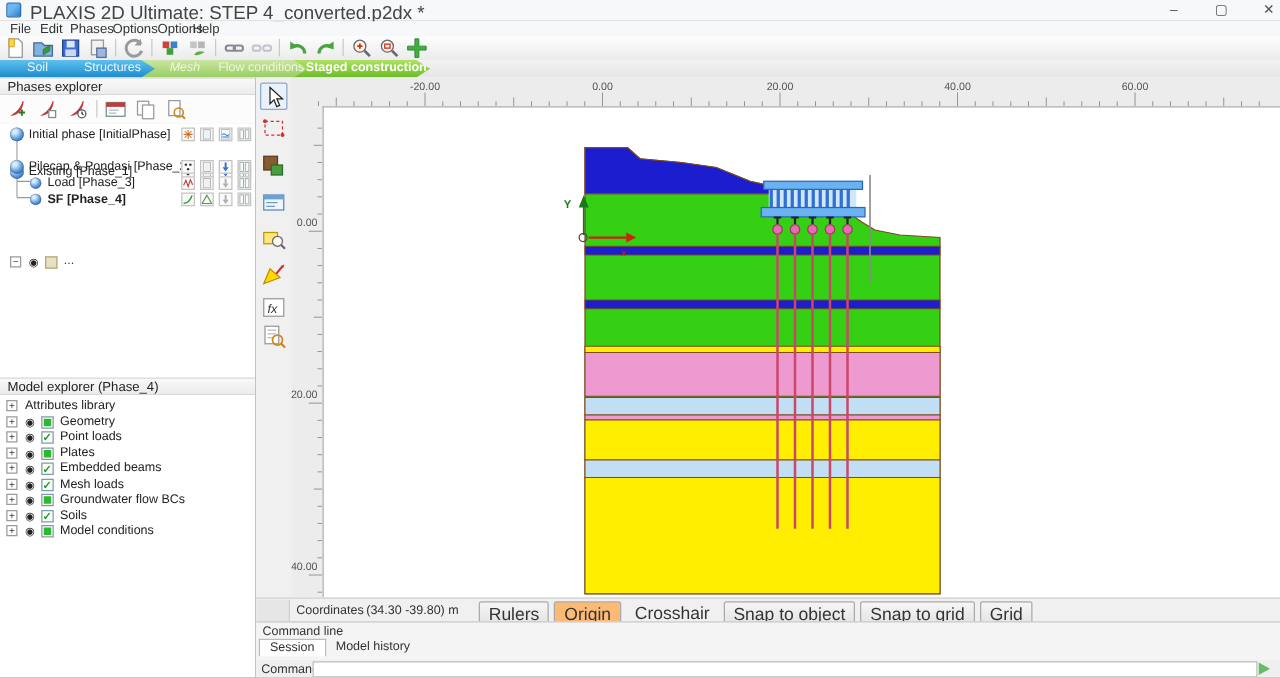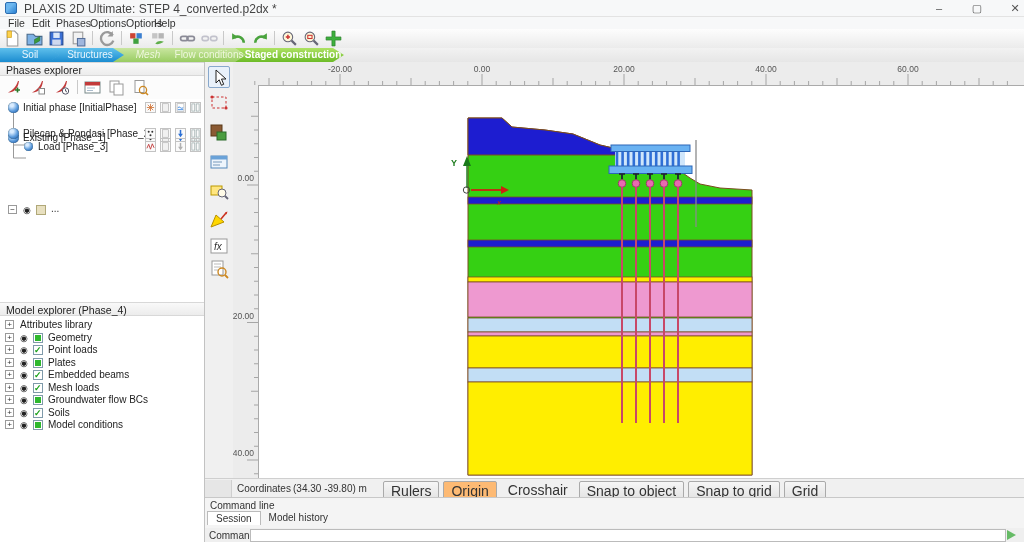--- a/index.html
+++ b/index.html
@@ -3,21 +3,21 @@
 <meta charset="utf-8">
 <style>
   html,body{margin:0;padding:0;background:#888;}
   #app{position:relative;width:1024px;height:542px;background:#fff;overflow:hidden;
        font-family:"Liberation Sans",sans-serif;font-size:11px;color:#333;}
   .abs{position:absolute;}
   
   #titlebar{left:0;top:0;width:1024px;height:16px;background:#f7f8f9;border-bottom:1px solid #e3e3e3;}
   #app-icon{left:5px;top:2px;width:12px;height:12px;border-radius:2px;
      background:linear-gradient(135deg,#6db7ef 40%,#2a7fd0);border:1px solid #2a6cb0;box-sizing:border-box;}
-  #title-text{left:24px;top:2px;font-size:12px;color:#444;}
+  #title-text{left:24px;top:2px;font-size:15px;color:#444;}
   .winbtn{top:0;width:30px;height:16px;text-align:center;line-height:16px;font-size:11px;color:#555;}
   
   #menubar{left:0;top:17px;width:1024px;height:12px;background:#f7f8f9;}
   .menu-item{position:absolute;top:0;font-size:10.5px;color:#333;padding:0 2px;}
   
   #toolbar{left:0;top:29px;width:1024px;height:19px;background:linear-gradient(#fdfdfd,#ebebeb);
      border-bottom:1px solid #d5d5d5;}
   .tb-icon{position:absolute;top:1px;width:17px;height:17px;}
   .tb-icon svg{width:100%;height:100%;}
   .tb-sep{position:absolute;top:2px;width:1px;height:14px;background:#c9c9c9;}
@@ -305,20 +305,46 @@
           <span class="ball" style="left: 24px; top: 2px; width: 9px; height: 9px;"></span>
           <span class="phase-label" style="left: 38px;">Load [Phase_3]</span>
           <span class="mini" style="left: 145px;">
             <svg viewBox="0 0 10 10">
               <path d="M1 7L3 2.5 5 8l2-6 2 4.5" stroke="#c23b3b" stroke-width="1" fill="none"></path>
             </svg>
           </span>
           <span class="mini" style="left: 160px;">
             <svg viewBox="0 0 10 10">
               <rect x="1.8" y=".8" width="6.4" height="8.4" fill="#f1f1f1" stroke="#aaa" stroke-width=".7"></rect>
+            </svg>
+          </span>
+          <span class="mini" style="left: 175px;">
+            <svg viewBox="0 0 10 10">
+              <path d="M5 1v4.5" stroke="#b0b0b0" stroke-width="1.7"></path>
+              <path d="M2.3 5.3L5 9.2l2.7-3.9z" fill="#b0b0b0"></path>
+            </svg>
+          </span>
+          <span class="mini" style="left: 190px;">
+            <svg viewBox="0 0 10 10">
+              <rect x="1" y="1" width="3.2" height="8" fill="none" stroke="#9aa" stroke-width=".8"></rect>
+              <rect x="5.8" y="1" width="3.2" height="8" fill="none" stroke="#9aa" stroke-width=".8"></rect>
+            </svg>
+          </span>
+        </div>
+        <div class="phase-row" style="top: 54px;">
+          <span class="ball" style="left: 24px; top: 2px; width: 9px; height: 9px;"></span>
+          <span class="phase-label" style="left: 38px; font-weight: bold;">SF [Phase_4]</span>
+          <span class="mini" style="left: 145px;">
+            <svg viewBox="0 0 10 10">
+              <path d="M1 8.5C4 8.5 6.5 7 8.5 1.5" stroke="#2e9e2e" stroke-width="1.3" fill="none"></path>
+            </svg>
+          </span>
+          <span class="mini" style="left: 160px;">
+            <svg viewBox="0 0 10 10">
+              <path d="M5 1.3L9.2 8.7H.8z" fill="none" stroke="#559955" stroke-width="1"></path>
             </svg>
           </span>
           <span class="mini" style="left: 175px;">
             <svg viewBox="0 0 10 10">
               <path d="M5 1v4.5" stroke="#b0b0b0" stroke-width="1.7"></path>
               <path d="M2.3 5.3L5 9.2l2.7-3.9z" fill="#b0b0b0"></path>
             </svg>
           </span>
           <span class="mini" style="left: 190px;">
             <svg viewBox="0 0 10 10">

